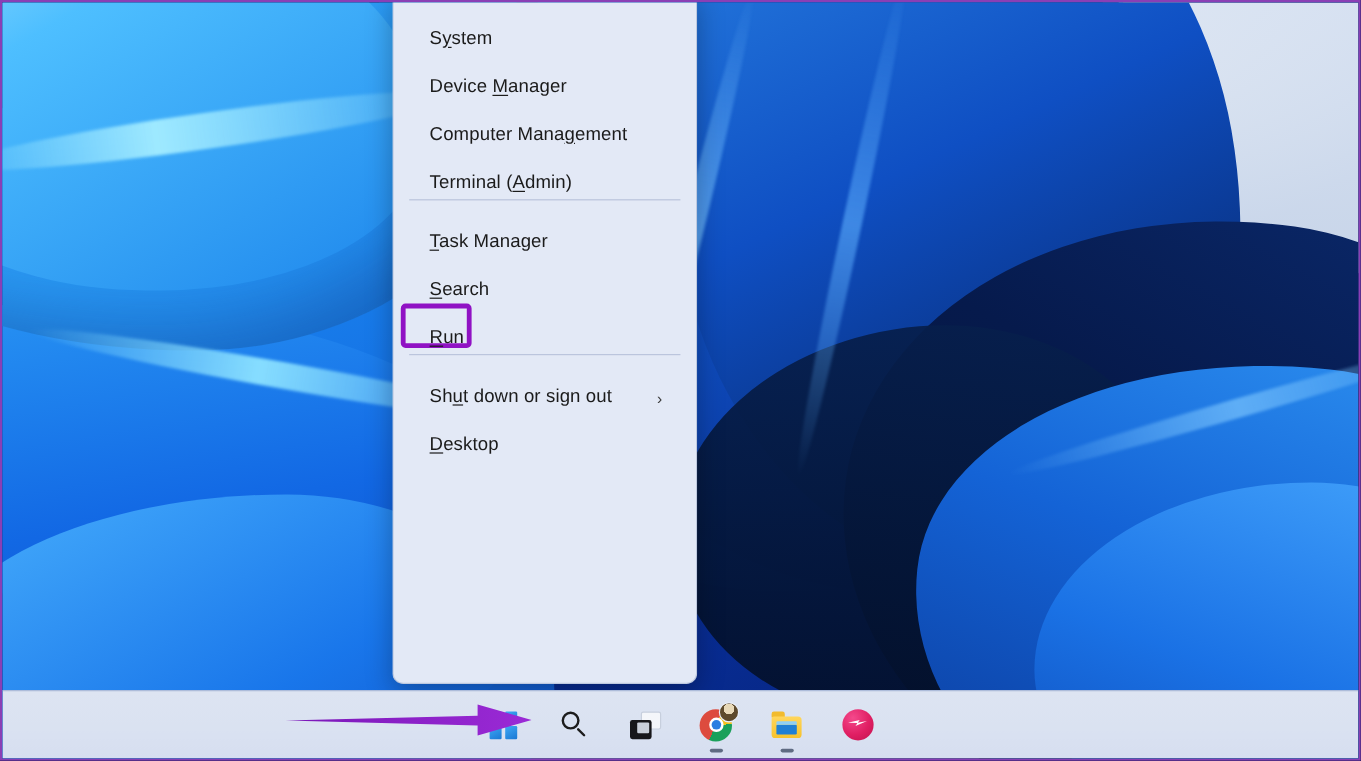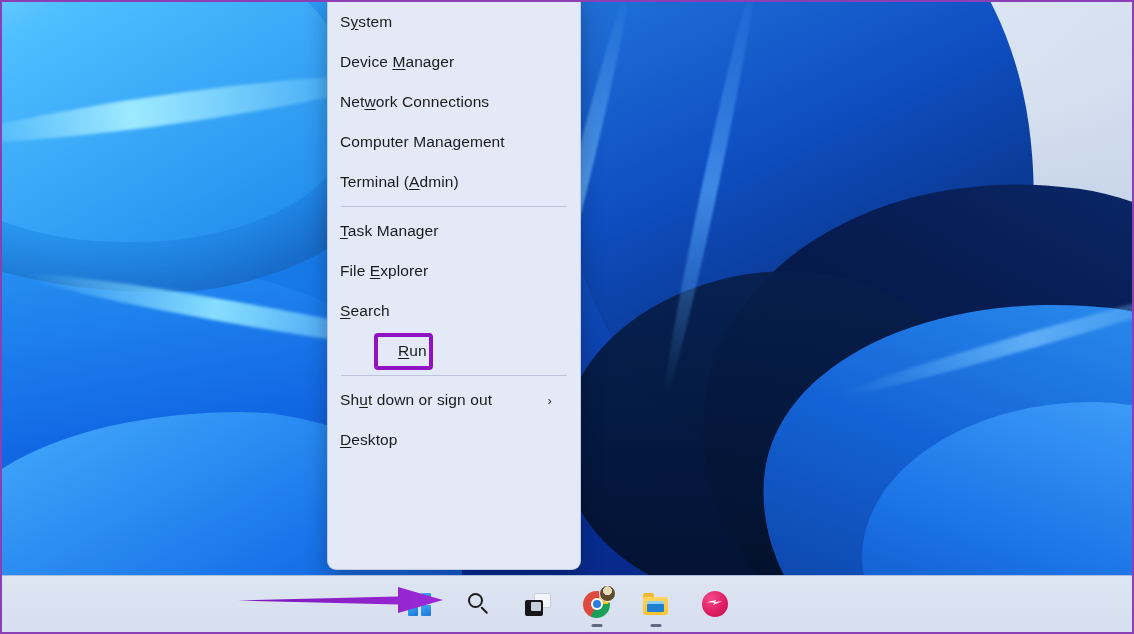--- a/index.html
+++ b/index.html
@@ -155,22 +155,22 @@
     background:#e3e9f6;
     border-radius:0 0 9px 9px;
     border:1px solid rgba(160,175,205,.55);
     border-top:none;
     box-shadow:0 6px 22px rgba(0,0,0,.28);
     padding-top:8px;
     overflow:hidden;
   }
   .menu-item{
     height:40px;
-    display:flex; align-items:center;
-    padding:0 16px 0 12px;
+    display:flex; align-items:flex-end;
+    padding:0 16px 0 30px;
     font-size:15.5px;
     color:#1b1b1b;
     letter-spacing:.1px;
     cursor:default;
     position:relative;
   }
   .menu-item .lbl{ flex:1; white-space:nowrap; }
   .menu-item .lbl u{ text-decoration:underline; text-underline-offset:2px; }
   .chev{ font-size:13px; color:#3a3a3a; margin-right:12px; }
   .menu-sep{
@@ -181,21 +181,21 @@
   
   .hl-box{
     position:absolute;
     left:6px; top:2px;
     width:59px; height:37px;
     border:4px solid #9012c4;
     border-radius:4px;
     pointer-events:none;
   }
   .run-row .lbl{ position:relative; z-index:2; padding-left:12px; }
-  .run-row{ padding-left:18px;margin-left:40px; }
+  .run-row{ padding-left:18px; }
 
   
   #taskbar{
     position:absolute;
     left:0; bottom:0; width:100%; height:57px;
     background:linear-gradient(180deg,#dde4f2 0%,#dae2f1 55%,#d6def0 100%);
     border-top:1px solid rgba(140,160,200,.55);
   }
   #tb-center{
     position:absolute; left:0; right:0; top:0; bottom:0;
@@ -341,36 +341,30 @@
 
   <div id="context-menu">
 
     <div class="menu-item">
       <span class="lbl">S<u>y</u>stem</span>
     </div>
     <div class="menu-item">
       <span class="lbl">Device <u>M</u>anager</span>
     </div>
     <div class="menu-item">
-      <span class="lbl">Net<u>w</u>ork Connections</span>
-    </div>
-    <div class="menu-item">
       <span class="lbl">Computer Mana<u>g</u>ement</span>
     </div>
     <div class="menu-item">
       <span class="lbl">Terminal (<u>A</u>dmin)</span>
     </div>
 
     <div class="menu-sep"></div>
 
     <div class="menu-item">
       <span class="lbl"><u>T</u>ask Manager</span>
-    </div>
-    <div class="menu-item">
-      <span class="lbl">File <u>E</u>xplorer</span>
     </div>
     <div class="menu-item">
       <span class="lbl"><u>S</u>earch</span>
     </div>
     <div class="menu-item run-row">
       <span class="hl-box" style="border-color: rgb(144, 18, 196);"></span>
       <span class="lbl"><u>R</u>un</span>
     </div>
 
     <div class="menu-sep"></div>

